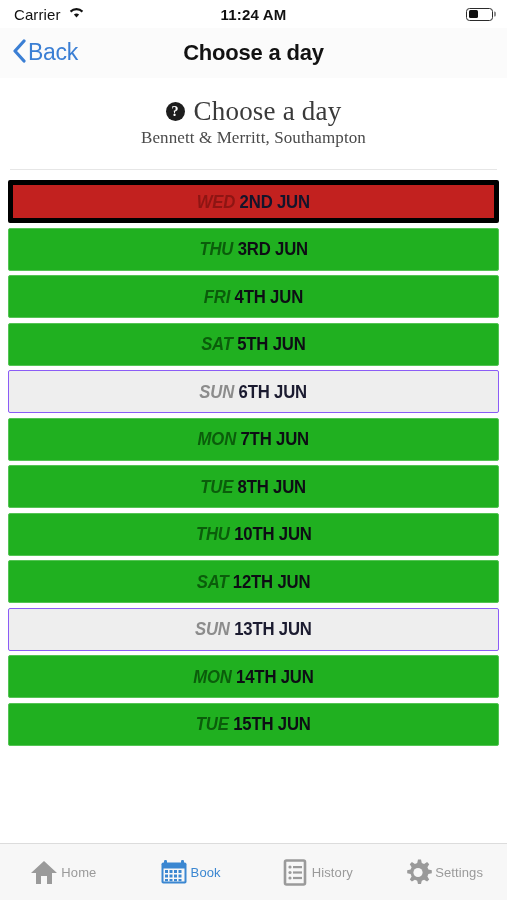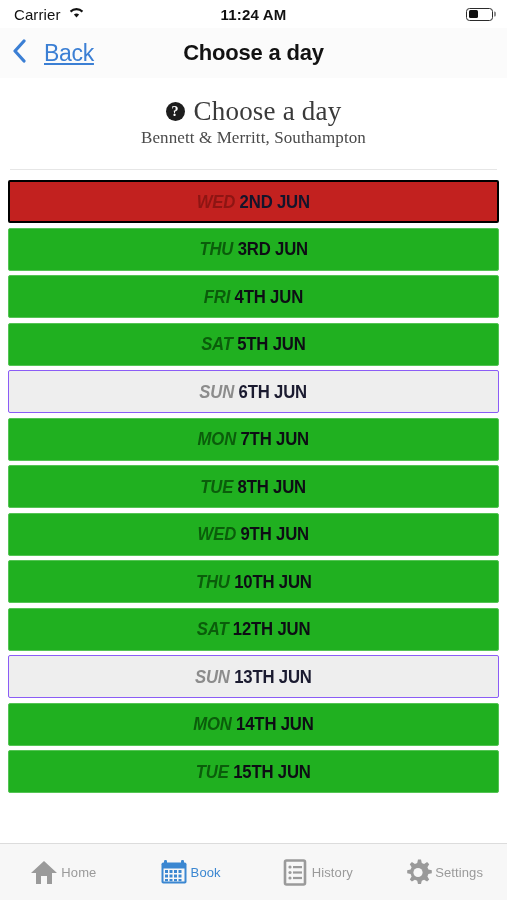--- a/index.html
+++ b/index.html
@@ -85,26 +85,25 @@
     flex: 0 0 50px;
     height: 50px;
     background: #fbfbfb;
     display: flex;
     align-items: center;
     position: relative;
     padding: 0 12px;
   }
   .back-button {
     display: flex;
-    align-items: center;
-    gap: 18px;
+    align-items: flex-start;
+    gap: 2px;
     cursor: pointer;
     color: #3b7fd4;
     z-index: 2;
-    text-decoration: underline;
   }
   .chevron-left { display: block; }
   .back-label {
     font-size: 23px;
     color: #3b7fd4;
     letter-spacing: -0.3px;
   }
   .nav-title {
     position: absolute;
     left: 0; right: 0;
@@ -176,21 +175,21 @@
     justify-content: center;
     cursor: pointer;
     position: relative;
   }
   .day-row.available {
     background: #20b020;
     border: 1px solid #54c454;
   }
   .day-row.unavailable {
     background: #c2211f;
-    border: 2px solid #000000;
+    border: 5px solid #000000;
   }
   .day-row.closed {
     background: #eeeeee;
     border: 1px solid #8b5cf6;
     cursor: default;
   }
   .day-text {
     font-family: "Liberation Sans Narrow", "Liberation Sans", sans-serif;
     font-size: 19px;
     font-weight: 700;
@@ -294,23 +293,20 @@
         <span class="day-text"><span class="dow">SAT</span><span class="date">5TH JUN</span></span>
       </div>
       <div class="day-row closed">
         <span class="day-text"><span class="dow">SUN</span><span class="date">6TH JUN</span></span>
       </div>
       <div class="day-row available">
         <span class="day-text"><span class="dow">MON</span><span class="date">7TH JUN</span></span>
       </div>
       <div class="day-row available">
         <span class="day-text"><span class="dow">TUE</span><span class="date">8TH JUN</span></span>
-      </div>
-      <div class="day-row available">
-        <span class="day-text"><span class="dow">WED</span><span class="date">9TH JUN</span></span>
       </div>
       <div class="day-row available">
         <span class="day-text"><span class="dow">THU</span><span class="date">10TH JUN</span></span>
       </div>
       <div class="day-row available">
         <span class="day-text"><span class="dow">SAT</span><span class="date">12TH JUN</span></span>
       </div>
       <div class="day-row closed">
         <span class="day-text"><span class="dow">SUN</span><span class="date">13TH JUN</span></span>
       </div>

